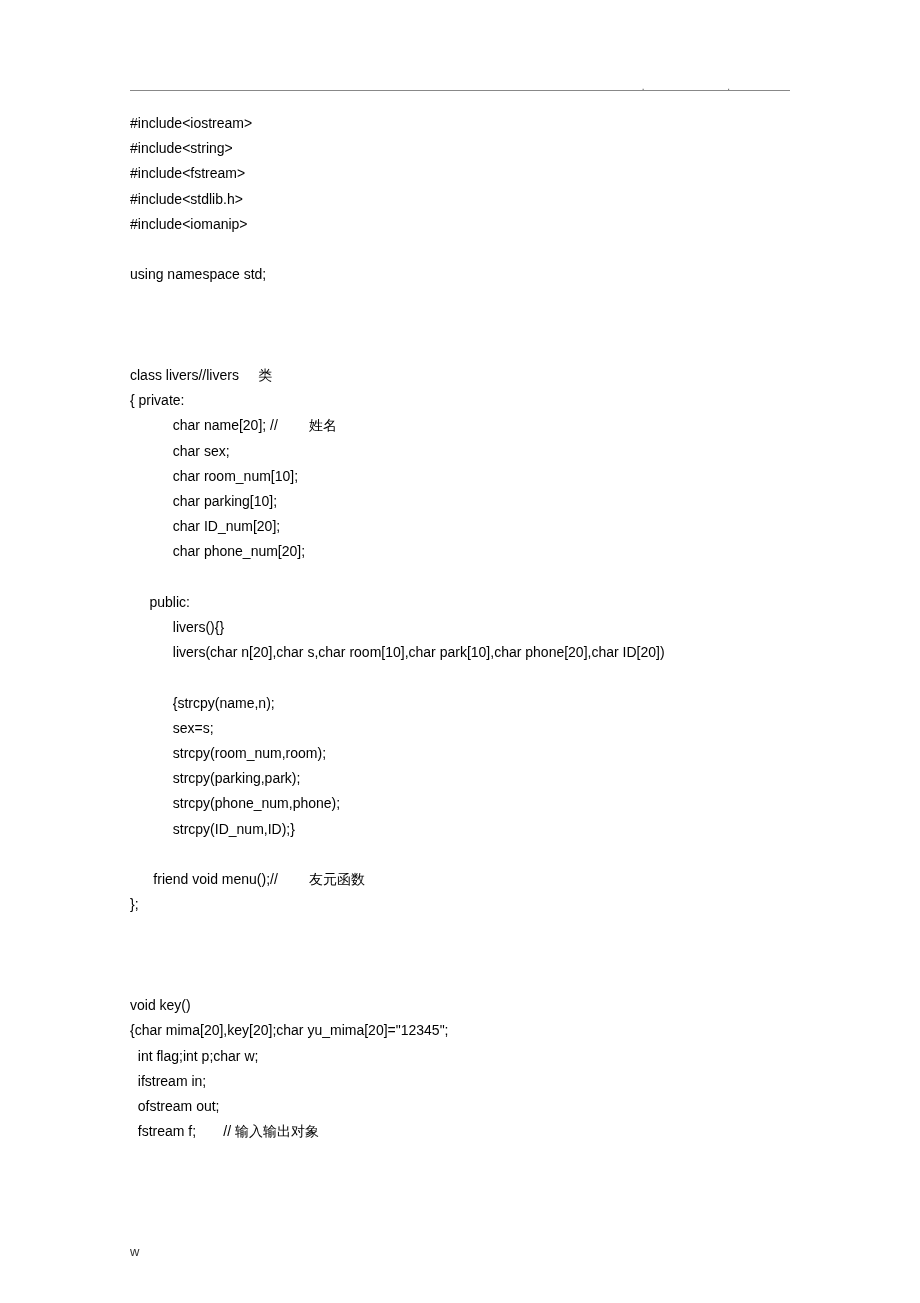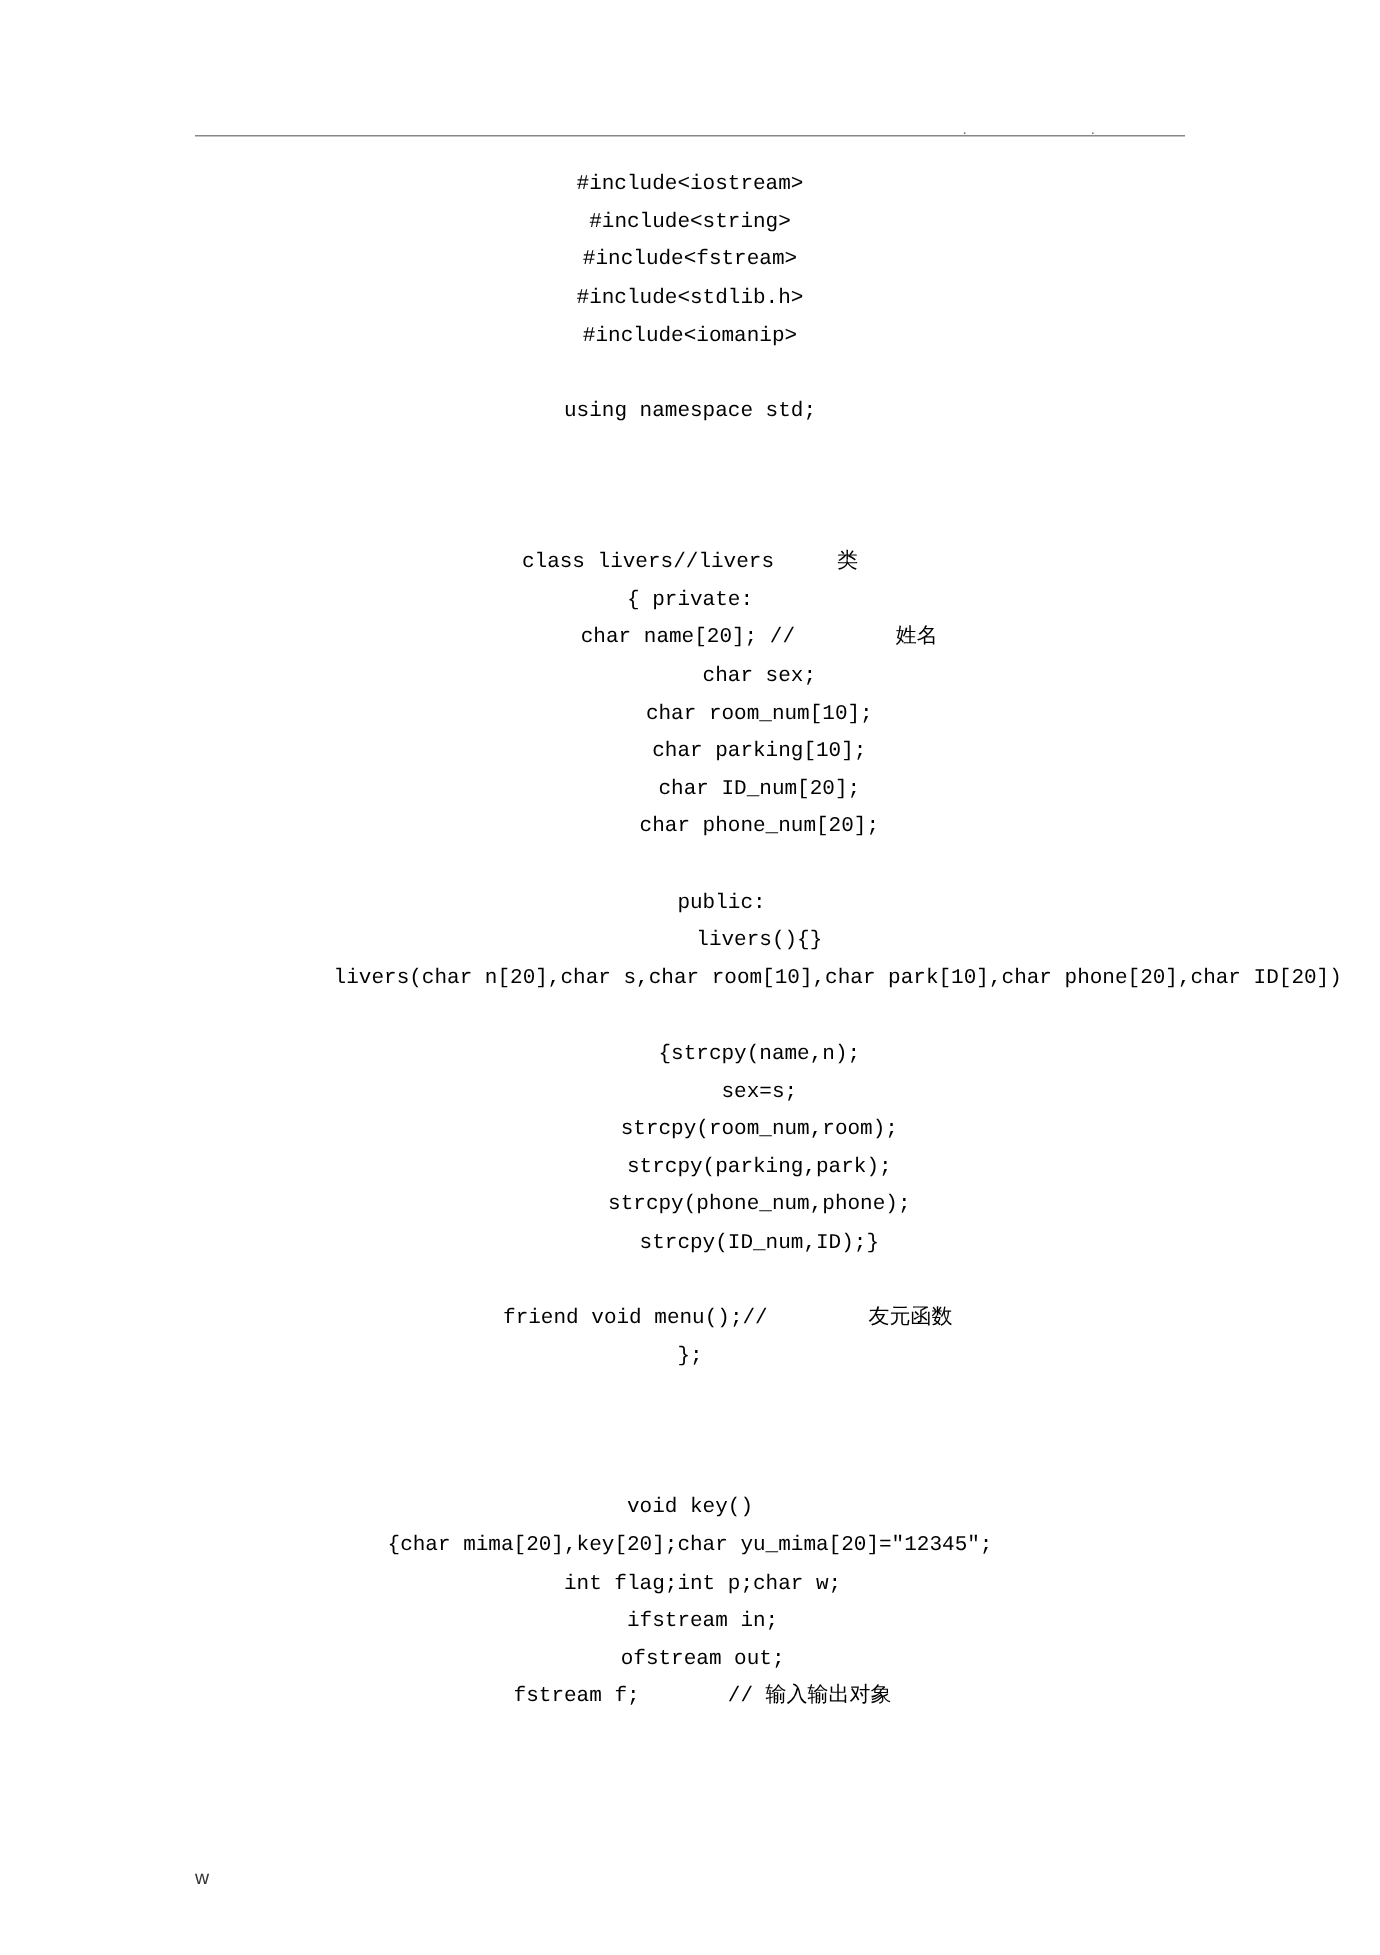--- a/index.html
+++ b/index.html
@@ -29,24 +29,23 @@
     .header-dots {
       position: absolute;
       right: 20px;
       top: -12px;
       font-size: 10px;
       color: #666;
       letter-spacing: 40px;
     }
     .code-block {
       white-space: pre;
-      font-family: Liberation Mono, monospace;
+      font-family: Liberation Sans, sans-serif;
       font-size: 14px;
       line-height: 25.2px;
-      text-align: center;
     }
     .footer {
       position: absolute;
       bottom: 40px;
       left: 130px;
       font-size: 13px;
       color: #333;
     }
   </style>
 </head>

